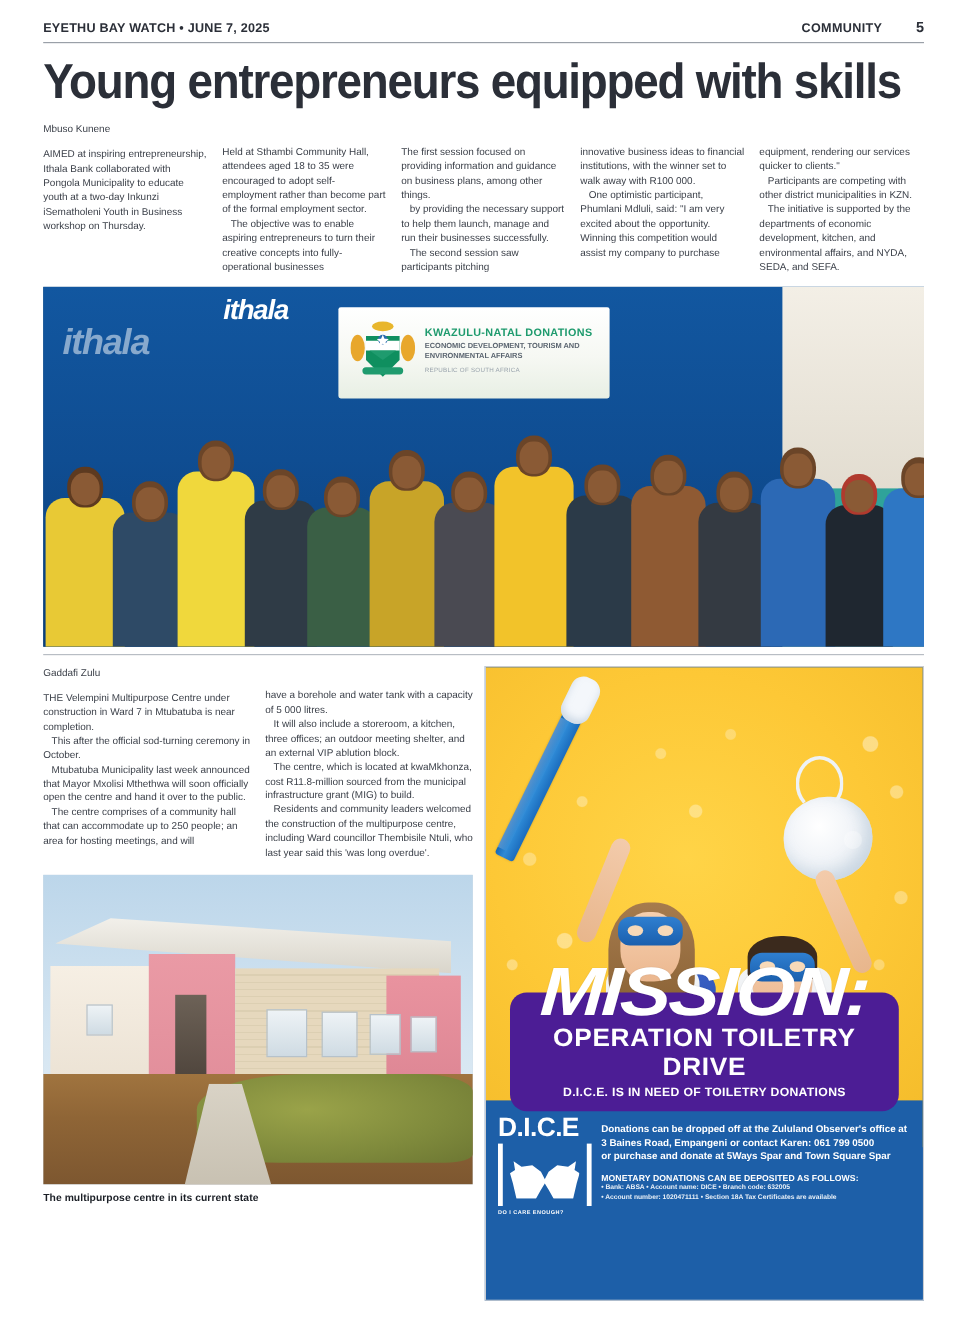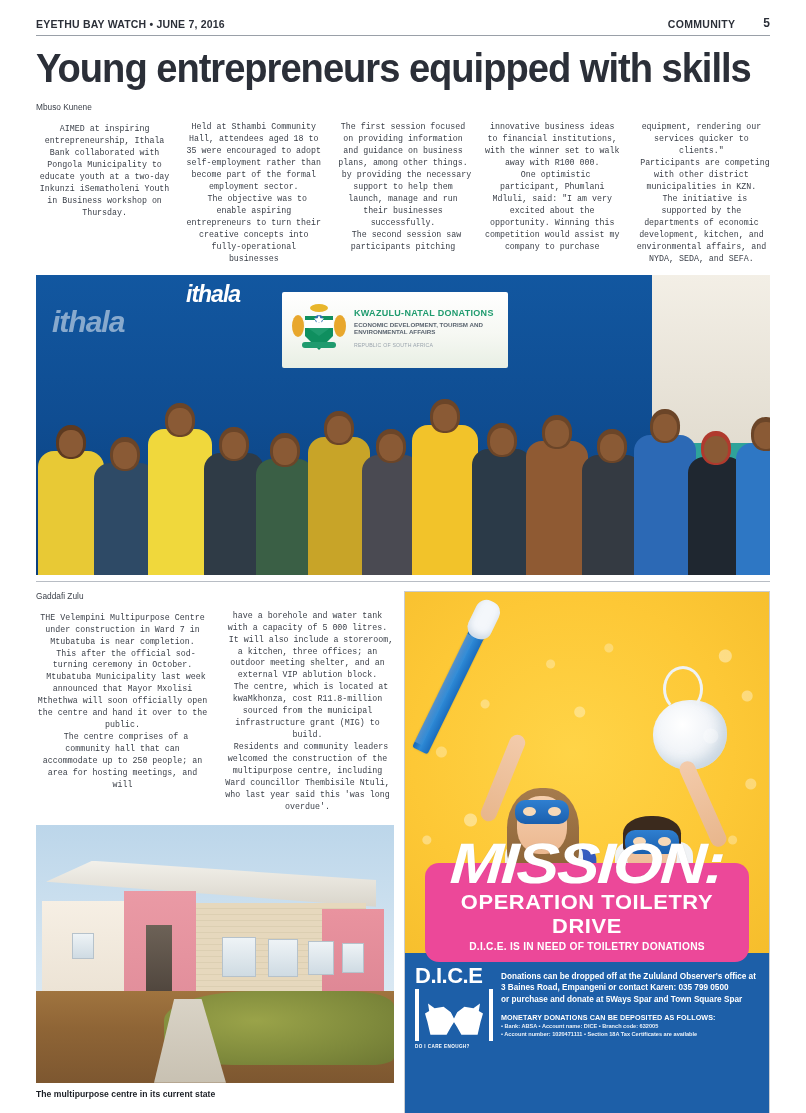--- a/index.html
+++ b/index.html
@@ -42,21 +42,21 @@
     grid-template-columns: repeat(5, 1fr);
     column-gap: 12px;
     margin-bottom: 10px;
   }
   .byline {
     font-size: 8.3px; color: #3a3f48; margin-bottom: 11px;
     font-family: "Liberation Sans", sans-serif;
   }
   .body-col p {
     font-size: 8.3px; line-height: 1.44; color: #3a3f48;
-    text-align: center; hyphens: none; font-family: Liberation Mono, monospace;
+    text-align: left; hyphens: none;
   }
   .body-col p + p { text-indent: 7px; }
   .spacer-byline { height: 19px; }
 
   
   .photo1 { position: relative; width: 100%; height: 300px; overflow: hidden; background:#1a4f80; }
   .caption {
     font-size: 8.6px; font-weight: bold; color: #1b1f26;
     padding-top: 6px; padding-bottom: 2px;
     letter-spacing: .05px;
@@ -217,21 +217,21 @@
     position:relative; z-index:3;
     font-family: "Liberation Sans Narrow","Liberation Sans",sans-serif;
     font-size: 57px; font-weight: bold; font-style: italic;
     color: #ffffff; letter-spacing: -2px; line-height: .92;
     text-align:center;
     text-shadow: 0 0 1px rgba(0,0,0,.15);
     transform: scaleX(1.12) skewX(-3deg);
   }
   .mission-plate {
     position:relative; margin-top:-26px; z-index:2;
-    background: #ec4899; border-radius: 14px;
+    background: #4c1d95; border-radius: 14px;
     padding: 27px 10px 10px; text-align:center;
   }
   .mission-sub1 {
     font-family:"Liberation Sans Narrow","Liberation Sans",sans-serif;
     font-size: 21px; font-weight:bold; color:#fff; letter-spacing: .6px;
     transform: scaleX(1.04);
   }
   .mission-sub2 {
     font-size: 10px; font-weight:bold; color:#ffffff; letter-spacing: .25px;
     margin-top: 3px; transform: scaleX(1.02);
@@ -340,21 +340,21 @@
     background: linear-gradient(180deg,#d9d3c6,#c8c1b2);
     clip-path: polygon(28% 0%, 66% 0%, 100% 100%, 0% 100%);
   }
 </style>
 </head>
 <body>
 
 <div class="page">
 
   <div class="masthead">
-    <div class="masthead-left">EYETHU BAY WATCH • JUNE 7, 2016</div>
+    <div class="masthead-left">EYETHU BAY WATCH • JUNE 7, 2025</div>
     <div class="masthead-right">
       <div class="section-name">COMMUNITY</div>
       <div class="page-number">5</div>
     </div>
   </div>
   <div class="rule-top"></div>
 
   <h1 class="headline-main">Young entrepreneurs equipped with skills</h1>
 
   <div class="a1-cols">
@@ -571,21 +571,21 @@
             <div class="dice-word">D.I.C.E</div>
             <div class="dice-art">
               <span class="dice-dog l"></span>
               <span class="dice-dog r"></span>
             </div>
             <div class="dice-tag">DO I CARE ENOUGH?</div>
           </div>
 
           <div class="dice-text">
             <div class="dice-line">Donations can be dropped off at the Zululand Observer's office at</div>
-            <div class="dice-line">3 Baines Road, Empangeni or contact Karen: 035 799 0500</div>
+            <div class="dice-line">3 Baines Road, Empangeni or contact Karen: 061 799 0500</div>
             <div class="dice-line">or purchase and donate at 5Ways Spar and Town Square Spar</div>
             <div class="dice-mon">MONETARY DONATIONS CAN BE DEPOSITED AS FOLLOWS:</div>
             <div class="dice-bank">• Bank: ABSA  •  Account name: DICE  •  Branch code: 632005</div>
             <div class="dice-bank">• Account number: 1020471111 • Section 18A Tax Certificates are available</div>
           </div>
         </div>
       </div>
 
     </div>
 

